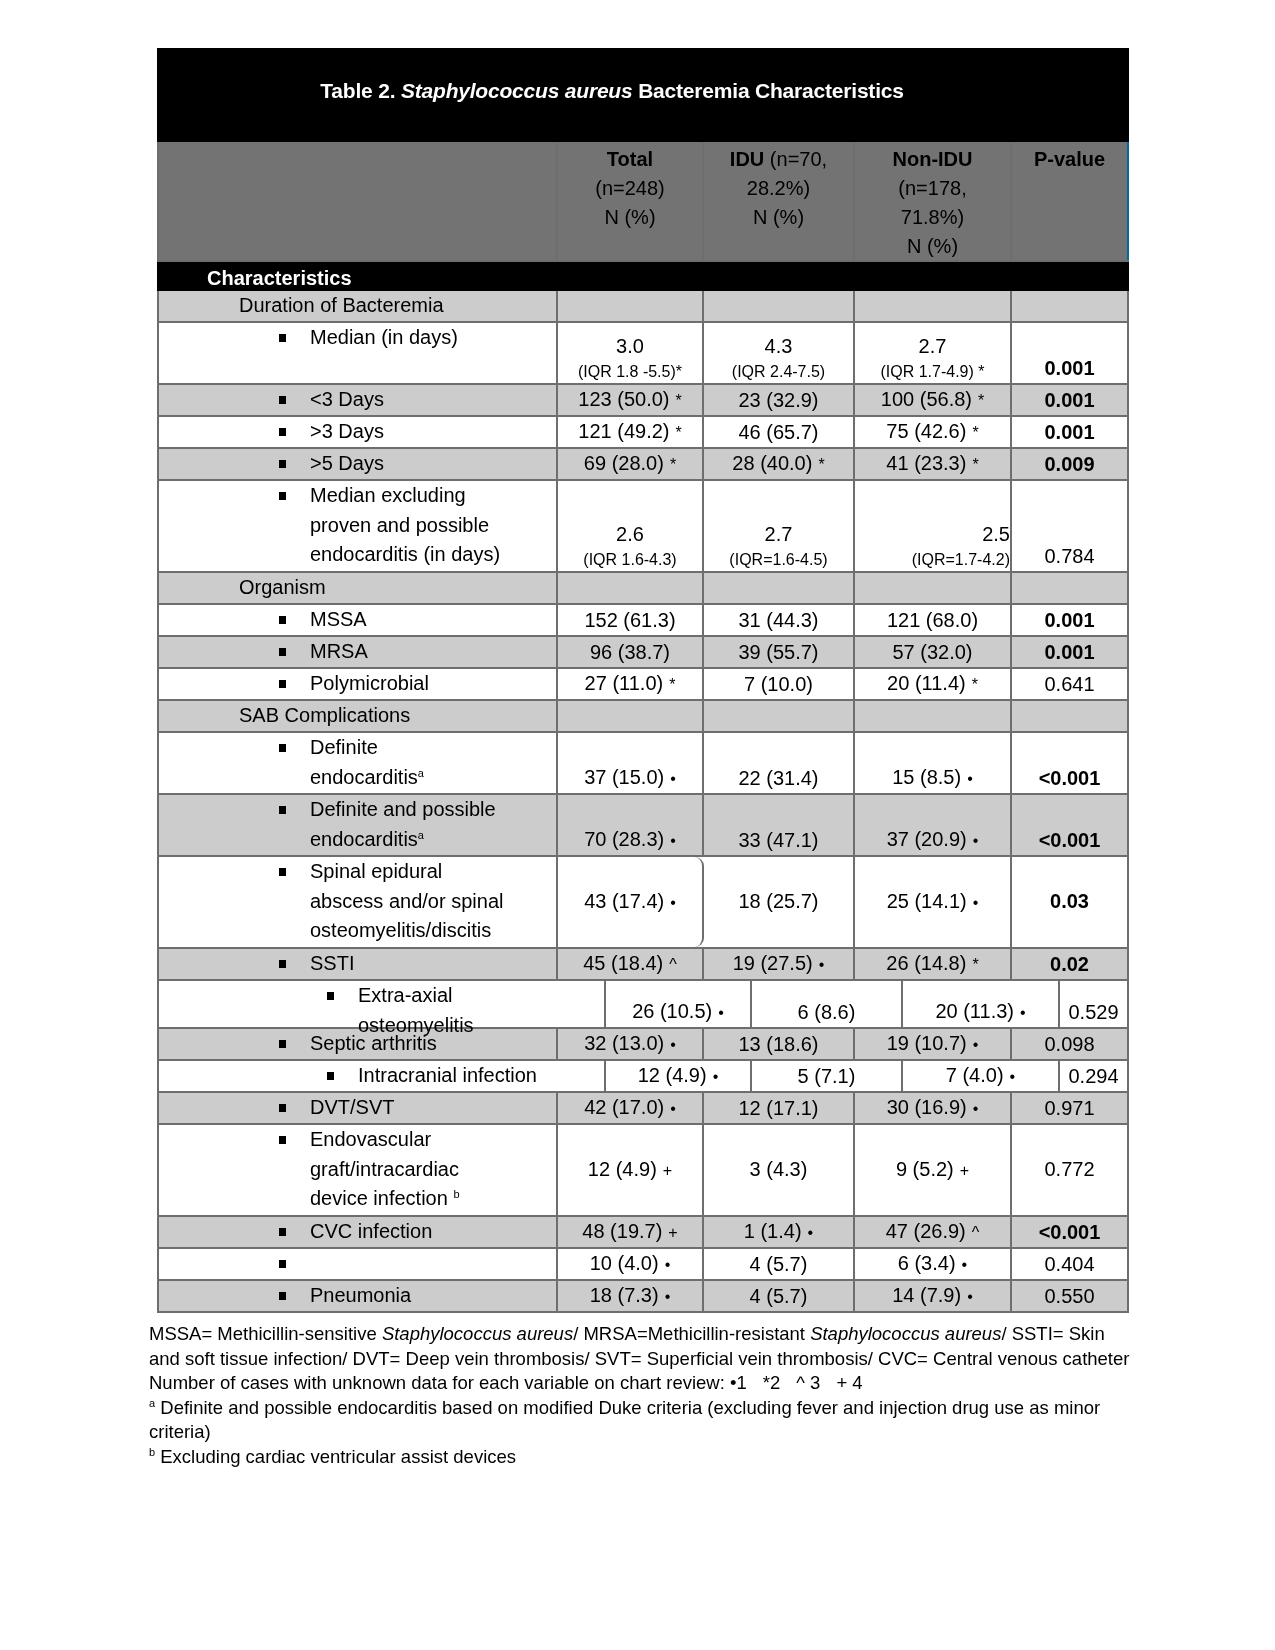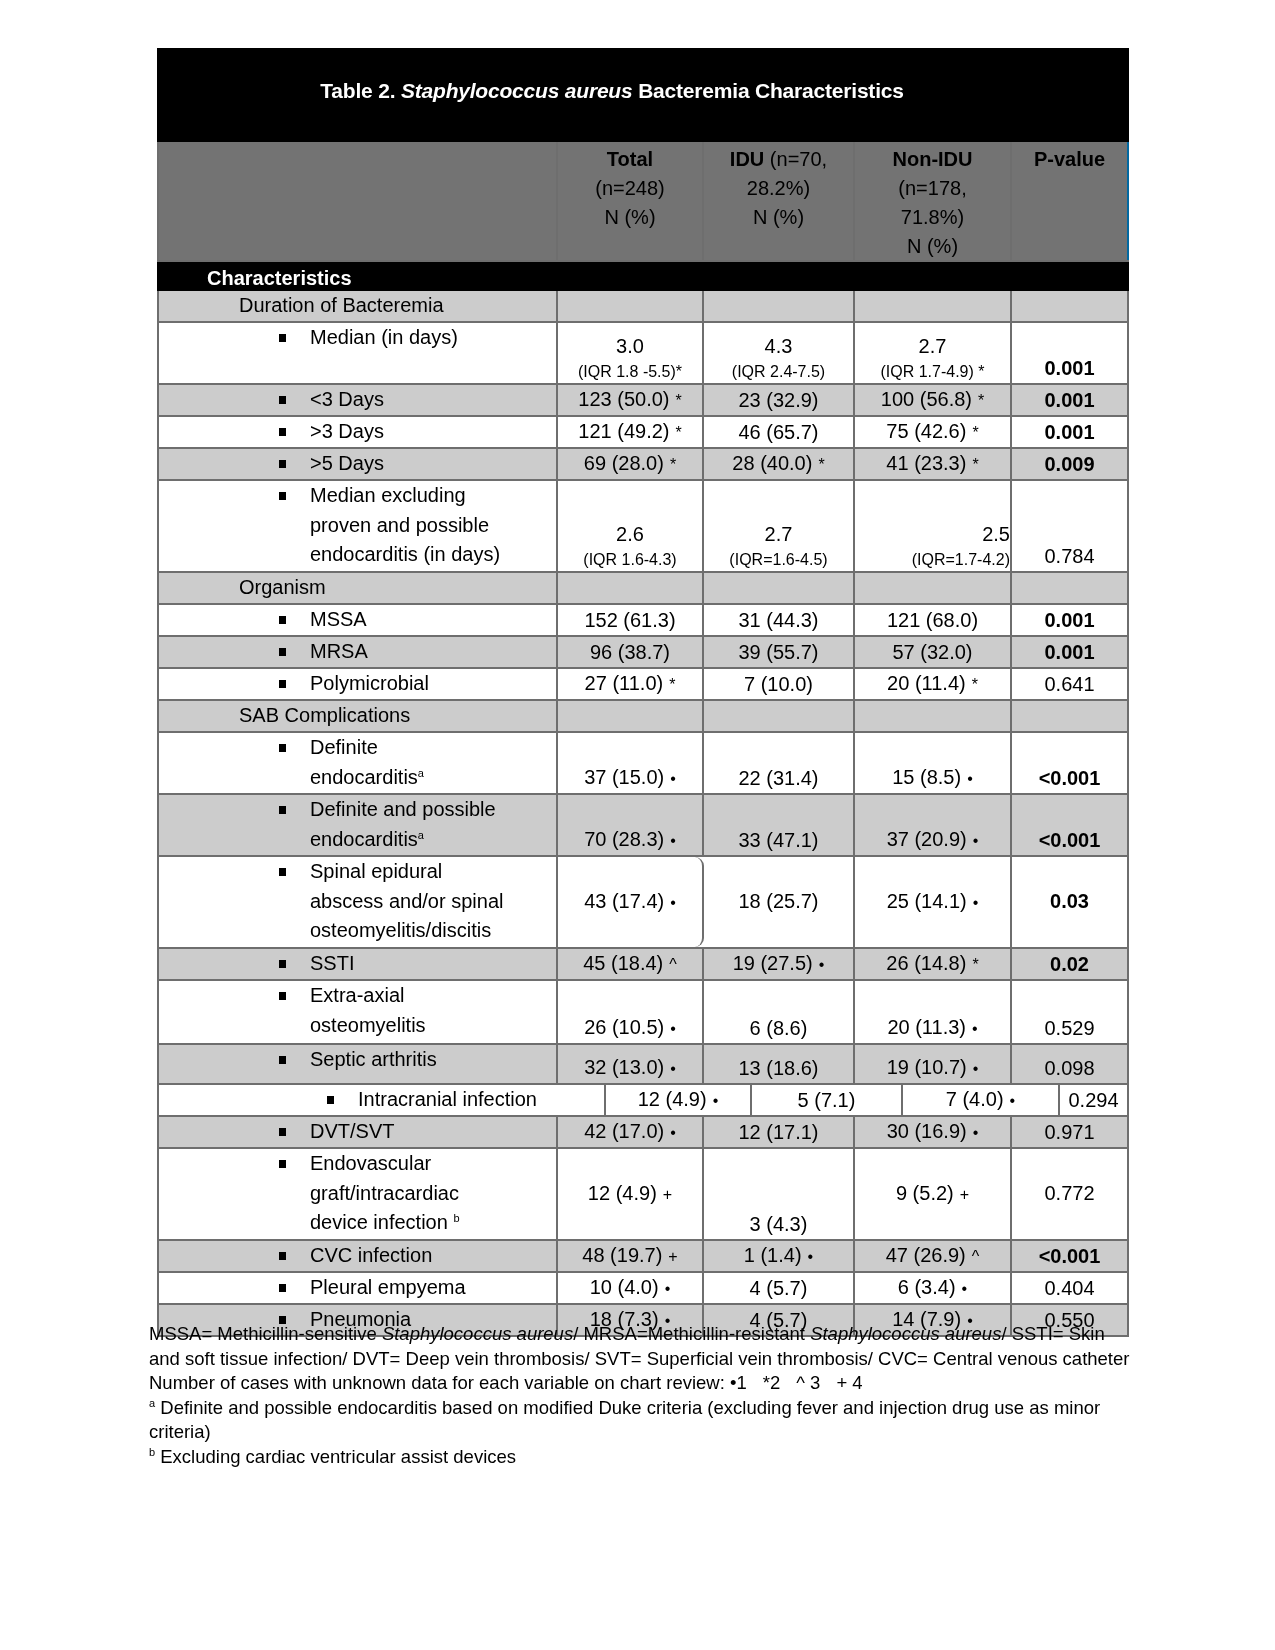--- a/index.html
+++ b/index.html
@@ -306,40 +306,40 @@
         <div class="c w2">
           <div><span>19 (27.5)</span><span class="mk" style="margin-left: 6px;">•</span></div>
         </div>
         <div class="c w3">
           <div><span>26 (14.8)</span><span class="mk" style="margin-left: 6px;">*</span></div>
         </div>
         <div class="c w4 pv">
           <b>0.02</b>
         </div>
       </div>
-      <div class="row" style="height: 64px;">
+      <div class="row" style="height: 48px; padding-left: 48px;">
         <div class="c w0 lbl">
           <span class="bul"></span>
           <span class="itxt"><span>Extra-axial
 osteomyelitis</span></span>
         </div>
         <div class="c w1">
           <div><span>26 (10.5)</span><span class="mk" style="margin-left: 6px;">•</span></div>
         </div>
         <div class="c w2">
           <div><span>6 (8.6)</span></div>
         </div>
         <div class="c w3">
           <div><span>20 (11.3)</span><span class="mk" style="margin-left: 6px;">•</span></div>
         </div>
         <div class="c w4 pv">
           <span>0.529</span>
         </div>
       </div>
-      <div class="row g" style="height: 40px;">
+      <div class="row g" style="height: 32px;">
         <div class="c w0 lbl">
           <span class="bul"></span>
           <span class="itxt"><span>Septic arthritis</span></span>
         </div>
         <div class="c w1">
           <div><span>32 (13.0)</span><span class="mk" style="margin-left: 6px;">•</span></div>
         </div>
         <div class="c w2">
           <div><span>13 (18.6)</span></div>
         </div>
@@ -389,21 +389,21 @@
       <div class="row" style="height: 92px;">
         <div class="c w0 lbl">
           <span class="bul"></span>
           <span class="itxt"><span>Endovascular
 graft/intracardiac
 device infection </span><sup>b</sup></span>
         </div>
         <div class="c w1" style="justify-content: center;">
           <div><span>12 (4.9)</span><span class="mk" style="margin-left: 6px;">+</span></div>
         </div>
-        <div class="c w2" style="">
+        <div class="c w2" style="justify-content: center;">
           <div><span>3 (4.3)</span></div>
         </div>
         <div class="c w3" style="justify-content: center;">
           <div><span>9 (5.2)</span><span class="mk" style="margin-left: 6px;">+</span></div>
         </div>
         <div class="c w4 pv" style="justify-content: center;">
           <span>0.772</span>
         </div>
       </div>
       <div class="row g" style="height: 32px;">
@@ -420,21 +420,20 @@
         <div class="c w3">
           <div><span>47 (26.9)</span><span class="mk" style="margin-left: 6px;">^</span></div>
         </div>
         <div class="c w4 pv">
           <b>&lt;0.001</b>
         </div>
       </div>
       <div class="row" style="height: 32px;">
         <div class="c w0 lbl">
           <span class="bul"></span>
-          <span class="itxt"><span>Pleural empyema</span></span>
         </div>
         <div class="c w1">
           <div><span>10 (4.0)</span><span class="mk" style="margin-left: 6px;">•</span></div>
         </div>
         <div class="c w2">
           <div><span>4 (5.7)</span></div>
         </div>
         <div class="c w3">
           <div><span>6 (3.4)</span><span class="mk" style="margin-left: 6px;">•</span></div>
         </div>

